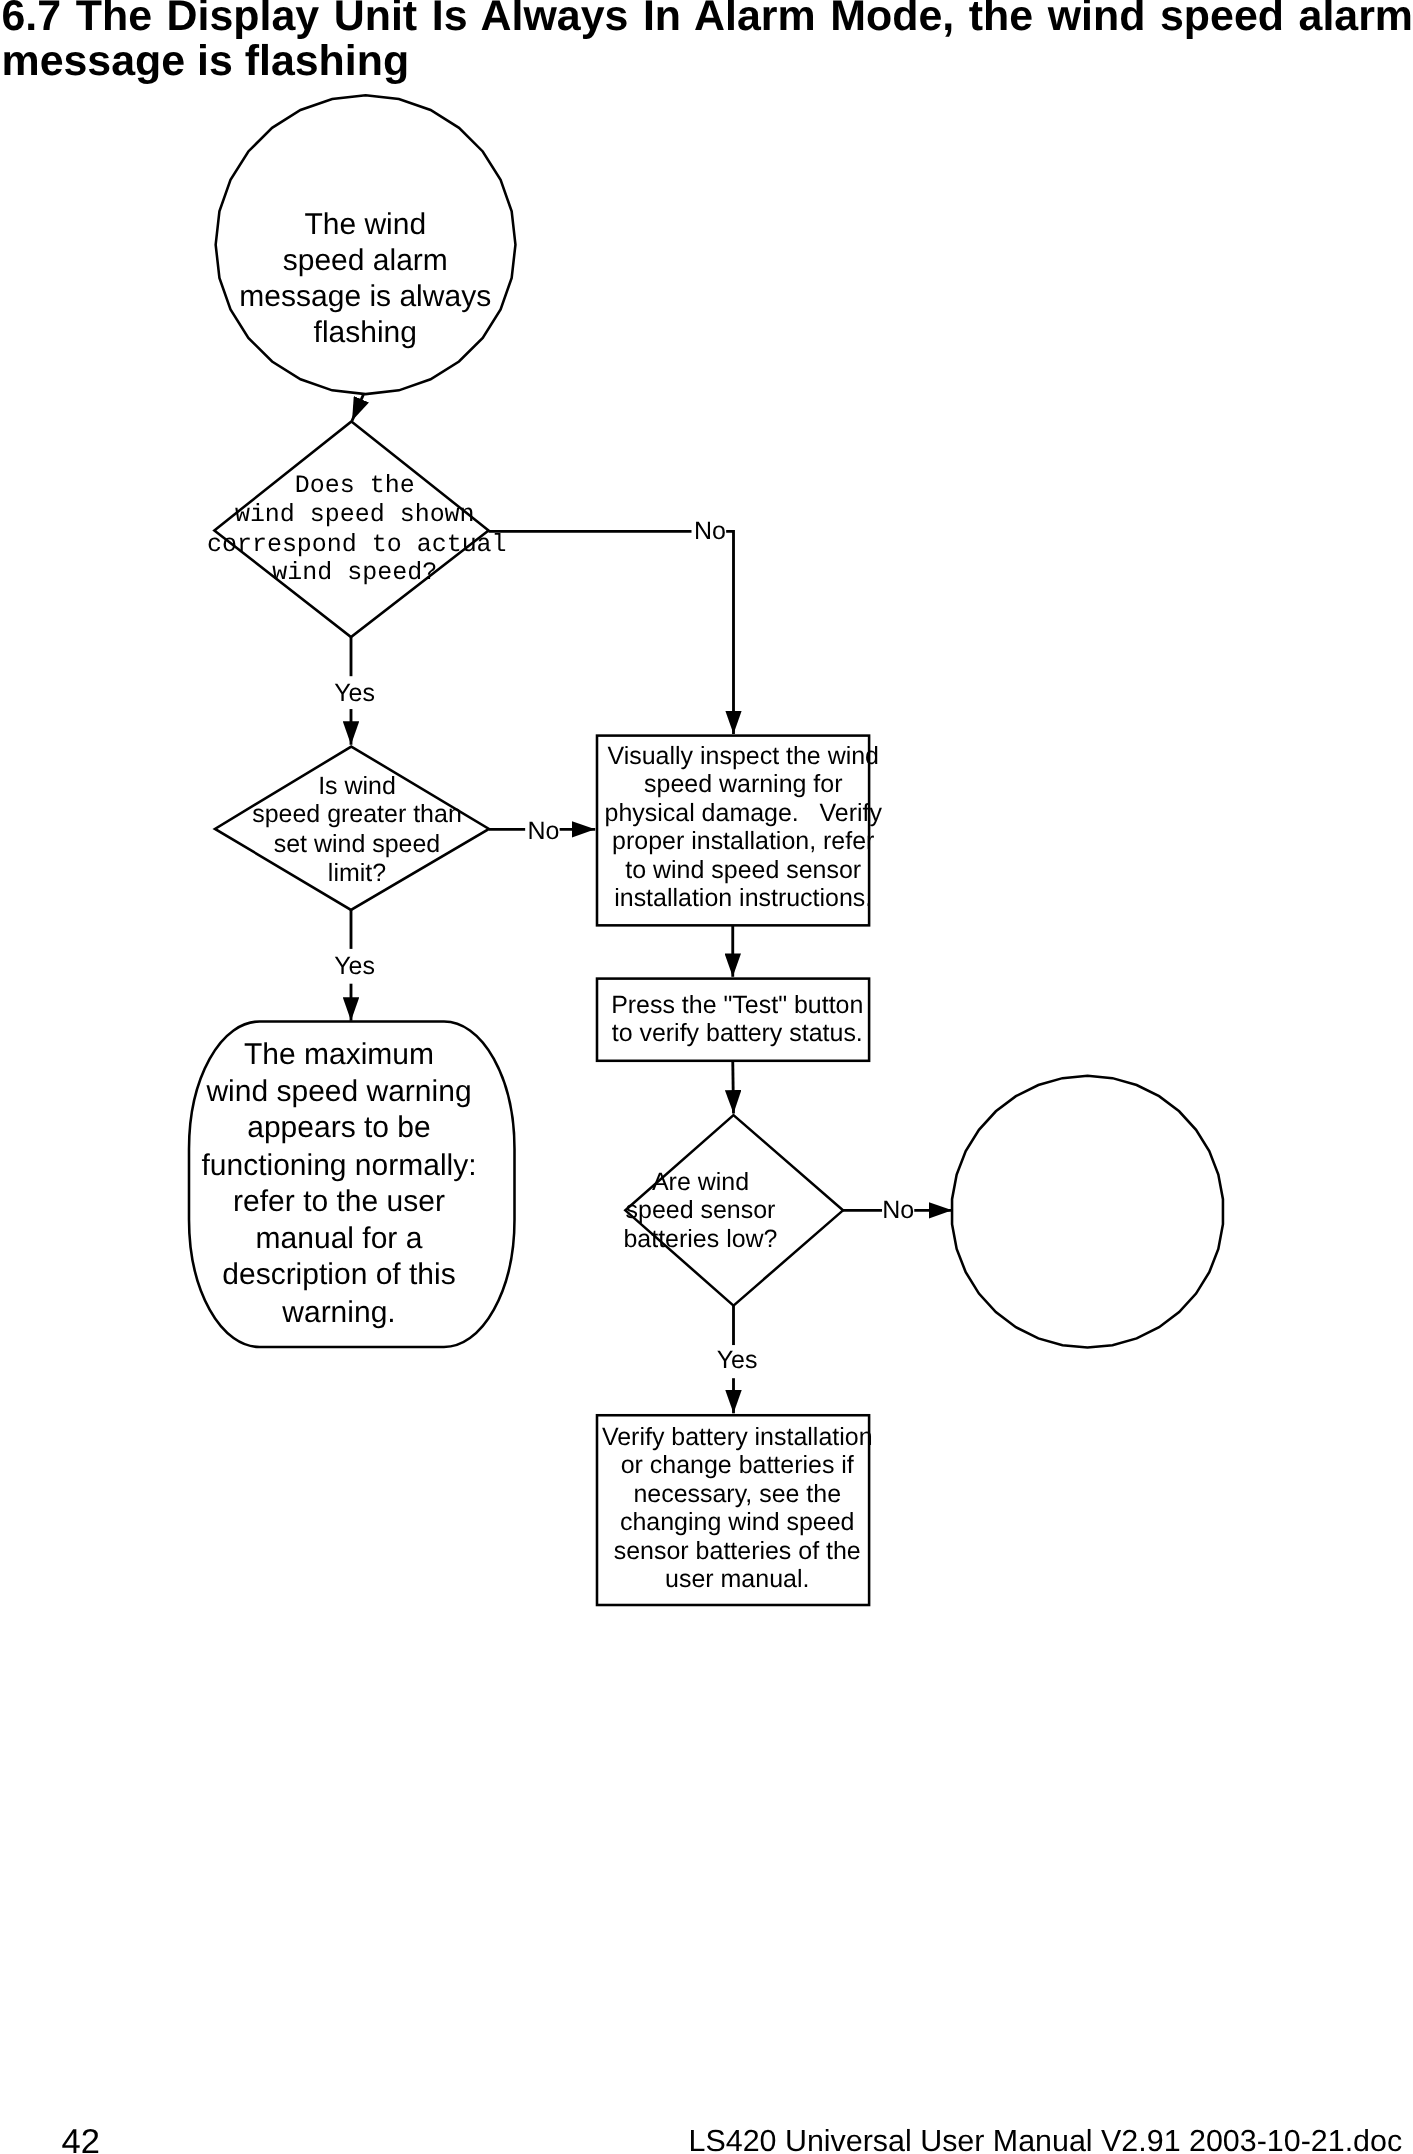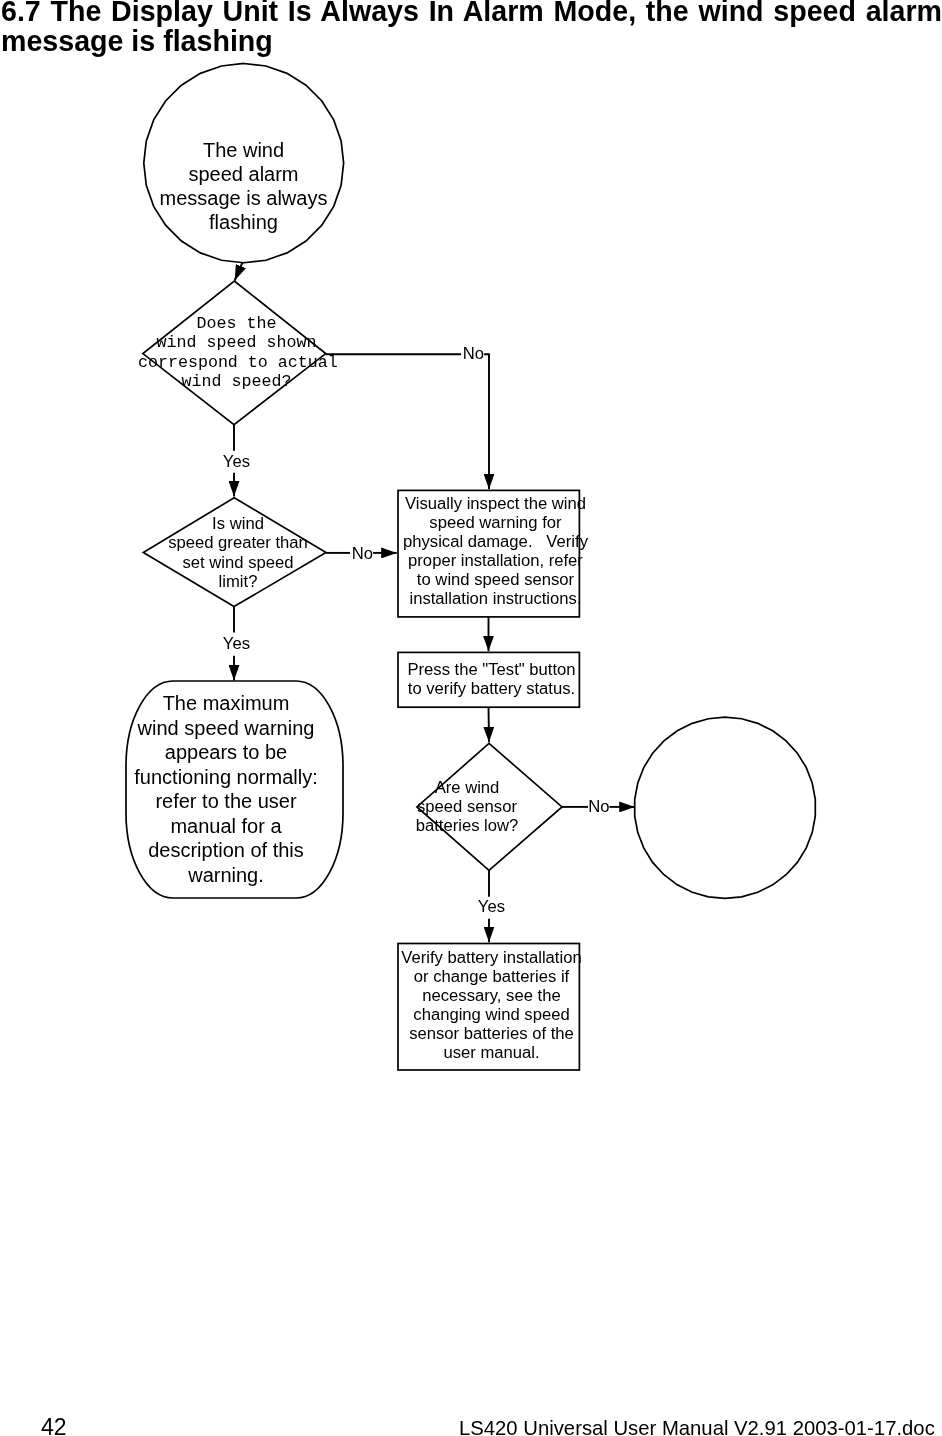--- a/index.html
+++ b/index.html
@@ -69,14 +69,14 @@
   <div class="lbl t167b" id="lbl-b3" style="left:399px;top:948px;width:185px;"><div>Verify battery installation</div><div>or change batteries if</div><div>necessary, see the</div><div>changing wind speed</div><div>sensor batteries of the</div><div>user manual.</div></div>
 
   <div class="elbl" style="left:461px;top:346.2px;width:23px;">No</div>
   <div class="elbl" style="left:221px;top:454.2px;width:29px;">Yes</div>
   <div class="elbl" style="left:350px;top:545.7px;width:23px;">No</div>
   <div class="elbl" style="left:221px;top:636.2px;width:29px;">Yes</div>
   <div class="elbl" style="left:588px;top:799.3px;width:21.5px;">No</div>
   <div class="elbl" style="left:476px;top:899.1px;width:29px;">Yes</div>
 
   <div class="footer-left">42</div>
-  <div class="footer-right">LS420 Universal User Manual V2.91 2003-01-17.doc</div>
+  <div class="footer-right">LS420 Universal User Manual V2.91 2003-10-21.doc</div>
 </div>
 
 </body></html>

